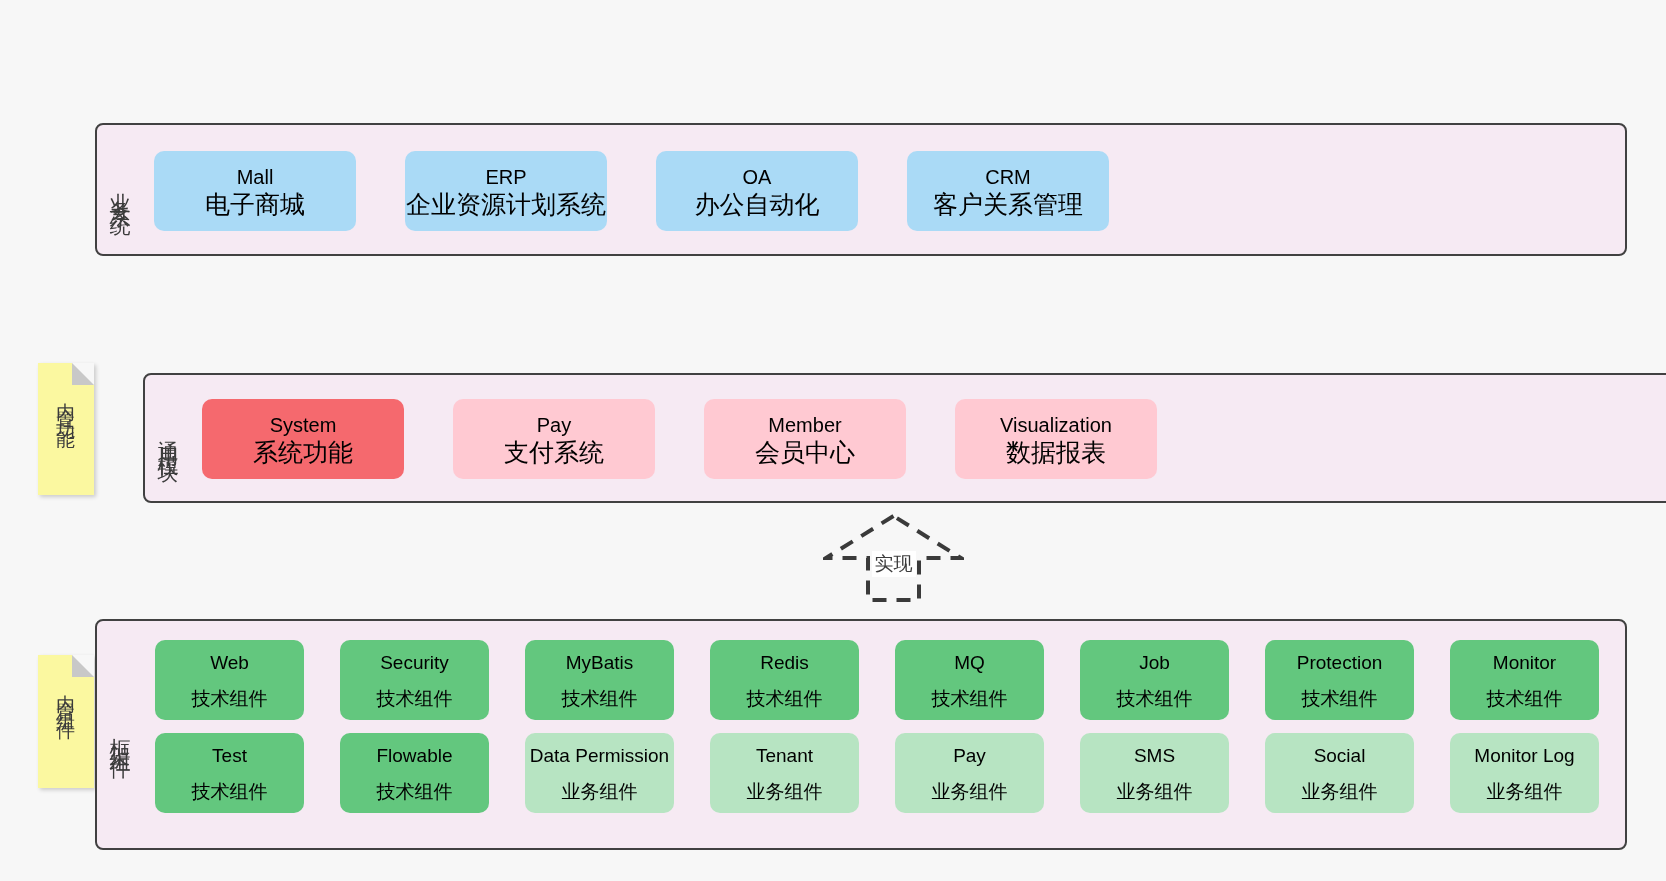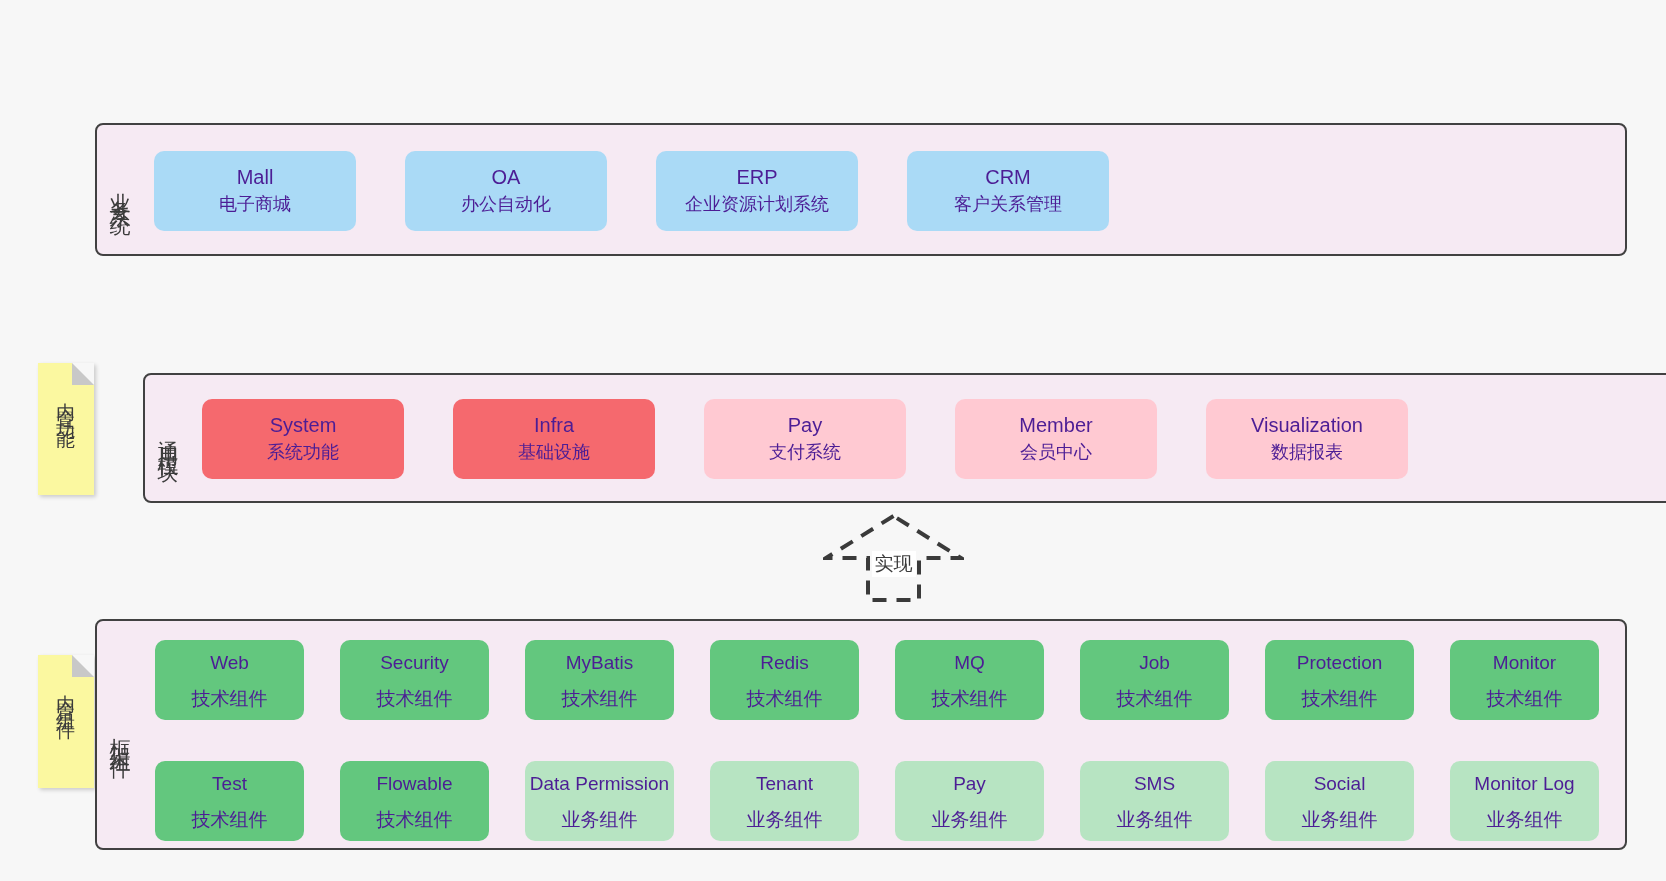--- a/index.html
+++ b/index.html
@@ -44,36 +44,36 @@
   .band-row{
     position:absolute;
     left:57px;
     display:flex;
     gap:49px;
   }
   .band1 .band-row{top:26px;}
   .band2 .band-row{top:24px;}
   .band3 .band-row{left:58px;gap:36px;}
   .band3 .row1{top:19px;}
-  .band3 .row2{top:140px;}
+  .band3 .row2{top:112px;}
   
   .box{
     width:202px;
     height:80px;
     border-radius:10px;
     display:flex;
     flex-direction:column;
     justify-content:center;
     align-items:center;
     text-align:center;
-    color:#4c1d95;
+    color:#000000;
     flex:none;
   }
   .box-title{font-size:20px;line-height:27px;}
-  .box-sub{font-size:18px;line-height:27px;}
+  .box-sub{font-size:25px;line-height:27px;}
   .band3 .box{width:149px;gap:11px;}
   .band3 .box-title,.band3 .box-sub{font-size:19px;line-height:25px;}
   .blue{background:#aadaf6;}
   .red{background:#f5696e;}
   .pink{background:#ffc9d2;}
   .green{background:#63c77e;}
   .lgreen{background:#b7e4c2;}
   
   .sticky{
     position:absolute;
@@ -132,26 +132,26 @@
 <div class="page">
 
   <section class="band band1">
     <div class="band-label">业务系统</div>
     <div class="band-row">
       <div class="box blue">
         <div class="box-title">Mall</div>
         <div class="box-sub">电子商城</div>
       </div>
       <div class="box blue">
+        <div class="box-title">ERP</div>
+        <div class="box-sub">企业资源计划系统</div>
+      </div>
+      <div class="box blue">
         <div class="box-title">OA</div>
         <div class="box-sub">办公自动化</div>
-      </div>
-      <div class="box blue">
-        <div class="box-title">ERP</div>
-        <div class="box-sub">企业资源计划系统</div>
       </div>
       <div class="box blue">
         <div class="box-title">CRM</div>
         <div class="box-sub">客户关系管理</div>
       </div>
     </div>
   </section>
 
 
   <div class="sticky sticky1">
@@ -159,24 +159,20 @@
     <span class="sticky-label">内置功能</span>
   </div>
 
   <section class="band band2">
     <div class="band-label">通用模块</div>
     <div class="band-row">
       <div class="box red">
         <div class="box-title">System</div>
         <div class="box-sub">系统功能</div>
       </div>
-      <div class="box red">
-        <div class="box-title">Infra</div>
-        <div class="box-sub">基础设施</div>
-      </div>
       <div class="box pink">
         <div class="box-title">Pay</div>
         <div class="box-sub">支付系统</div>
       </div>
       <div class="box pink">
         <div class="box-title">Member</div>
         <div class="box-sub">会员中心</div>
       </div>
       <div class="box pink">
         <div class="box-title">Visualization</div>

